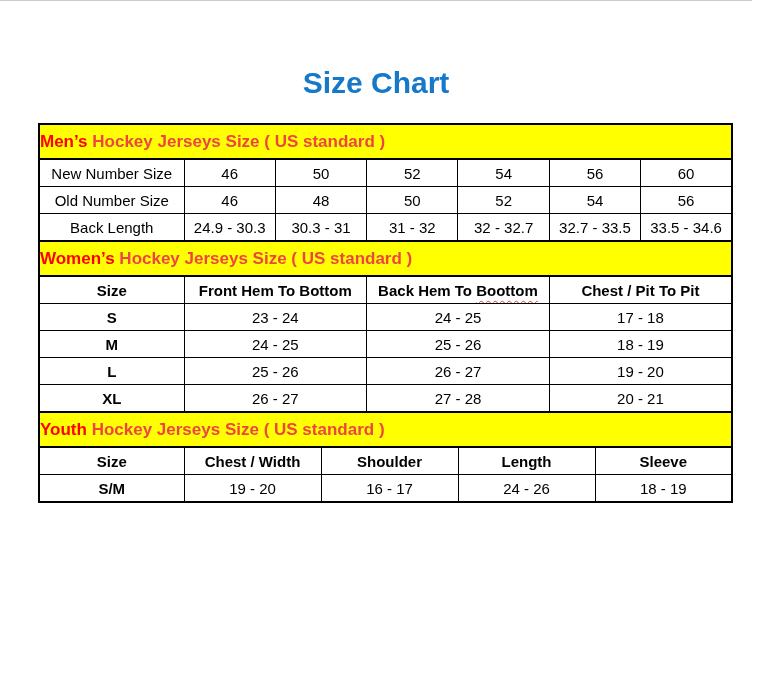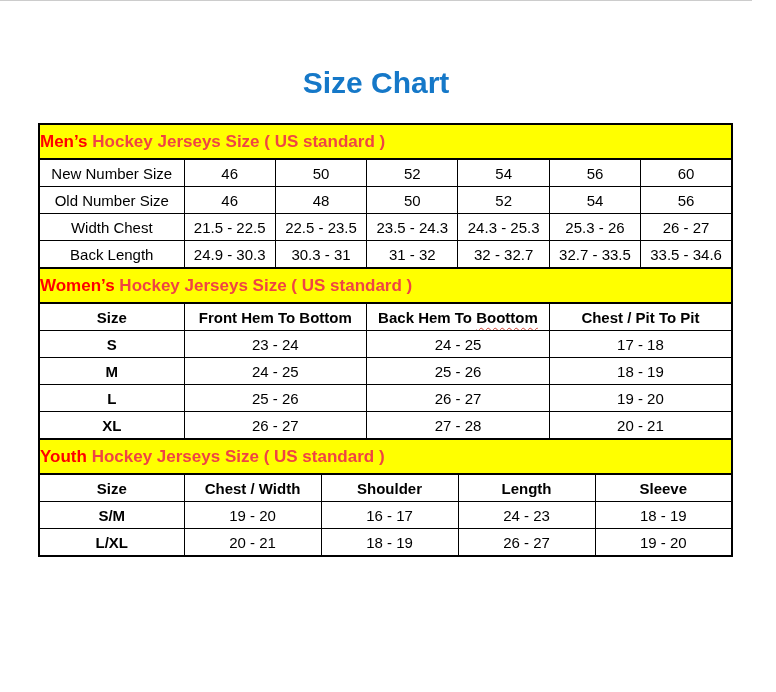--- a/index.html
+++ b/index.html
@@ -112,29 +112,20 @@
         <tr>
           <td>Old Number Size</td>
           <td>46</td>
           <td>48</td>
           <td>50</td>
           <td>52</td>
           <td>54</td>
           <td>56</td>
         </tr>
         <tr>
-          <td>Width Chest</td>
-          <td>21.5 - 22.5</td>
-          <td>22.5 - 23.5</td>
-          <td>23.5 - 24.3</td>
-          <td>24.3 - 25.3</td>
-          <td>25.3 - 26</td>
-          <td>26 - 27</td>
-        </tr>
-        <tr>
           <td>Back Length</td>
           <td>24.9 - 30.3</td>
           <td>30.3 - 31</td>
           <td>31 - 32</td>
           <td>32 - 32.7</td>
           <td>32.7 - 33.5</td>
           <td>33.5 - 34.6</td>
         </tr>
       </tbody>
     </table>
@@ -203,27 +194,20 @@
           <th>Size</th>
           <th>Chest / Width</th>
           <th>Shoulder</th>
           <th>Length</th>
           <th>Sleeve</th>
         </tr>
         <tr>
           <td>S/M</td>
           <td>19 - 20</td>
           <td>16 - 17</td>
-          <td>24 - 23</td>
+          <td>24 - 26</td>
           <td>18 - 19</td>
-        </tr>
-        <tr>
-          <td>L/XL</td>
-          <td>20 - 21</td>
-          <td>18 - 19</td>
-          <td>26 - 27</td>
-          <td>19 - 20</td>
         </tr>
       </tbody>
     </table>
 
   </div>
 </div>
 
 </body></html>

